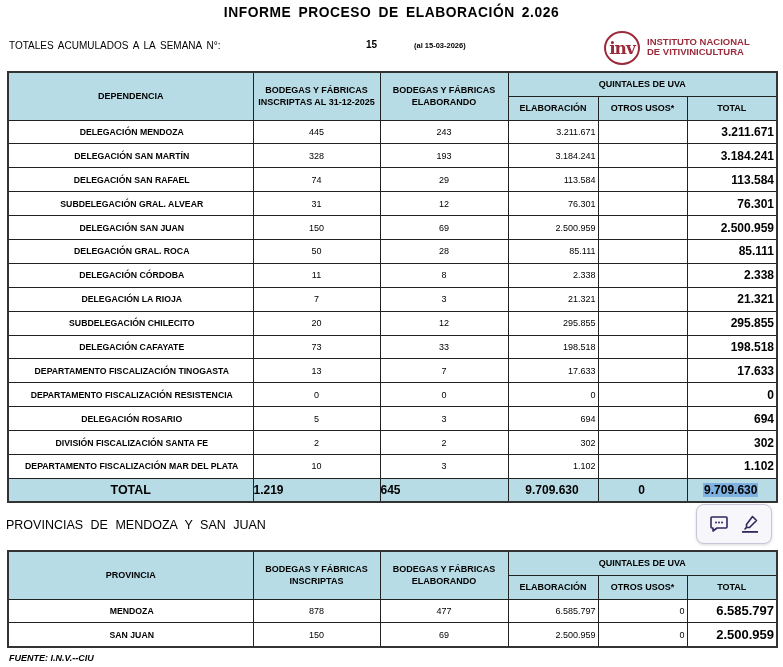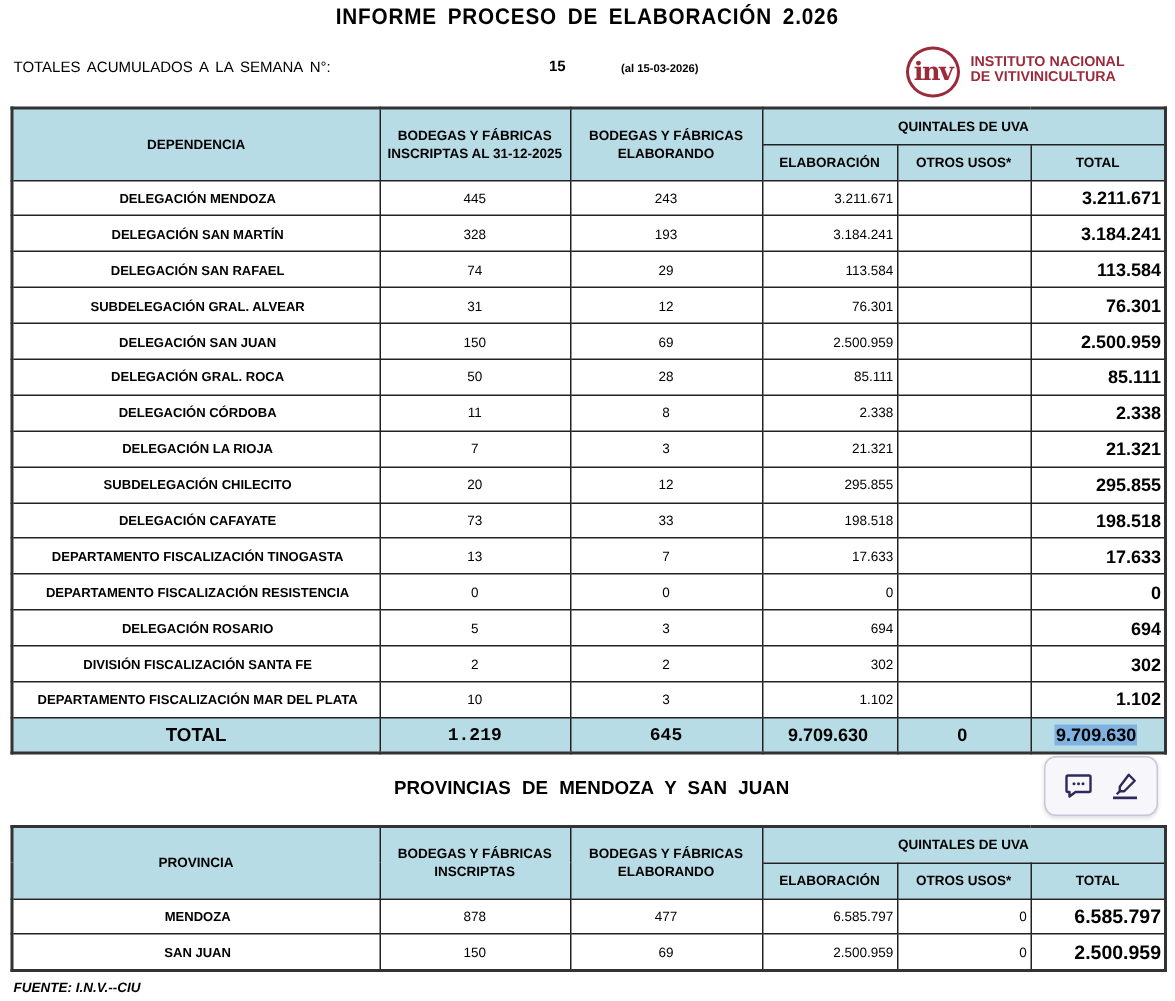--- a/index.html
+++ b/index.html
@@ -35,27 +35,27 @@
   .hdr-row-a th { height: 24px; }
   .hdr-row-b th { height: 24px; }
   td { height: 23.9px; }
   td.dep { text-align: center; padding-left: 2px; font-size: 8.7px; }
   td.num { text-align: center; font-weight: normal; font-size: 9px; }
   td.elab { text-align: right; padding-right: 2px; font-weight: normal; font-size: 9px; }
   td.otros { text-align: right; padding-right: 2px; font-weight: normal; font-size: 9px; }
   td.tot { text-align: right; padding-right: 2px; font-size: 12px; }
   tr.total-row td { background: #b8dce6; font-size: 12px; font-weight: bold; height: 24px; }
   tr.total-row td.tlabel { text-align: center; font-size: 12.5px; }
-  tr.total-row td.c { text-align: center; font-family: Liberation Mono, monospace; }
+  tr.total-row td.c { text-align: left; }
   tr.total-row td.r { text-align: center; padding-right: 2px; }
   .selected { background: #7fb2e0; padding: 0 1px; }
 
   .subtitle {
-    position: absolute; left: 0; width: 783px; top: 518px; text-align: center;
-    font-size: 12.5px; font-weight: bold; word-spacing: 4px; padding-left: 6px;
+    position: absolute; left: 0; width: 783px; top: 518px; text-align: left;
+    font-size: 12.5px; font-weight: normal; word-spacing: 4px; padding-left: 6px;
   }
   .fuente { position: absolute; left: 9px; top: 653px; font-size: 9px; font-weight: bold; font-style: italic; }
 
   .float-toolbar {
     position: absolute; left: 696px; top: 504px; width: 76px; height: 40px;
     background: #f7f6fb; border: 1px solid #c9c6d6; border-radius: 8px;
     box-shadow: 0 1px 3px rgba(0,0,0,0.15);
     display: flex; align-items: center; justify-content: space-around; padding: 0 6px;
   }
   .tb-btn { width: 22px; height: 22px; display: flex; align-items: center; justify-content: center; cursor: pointer; }

